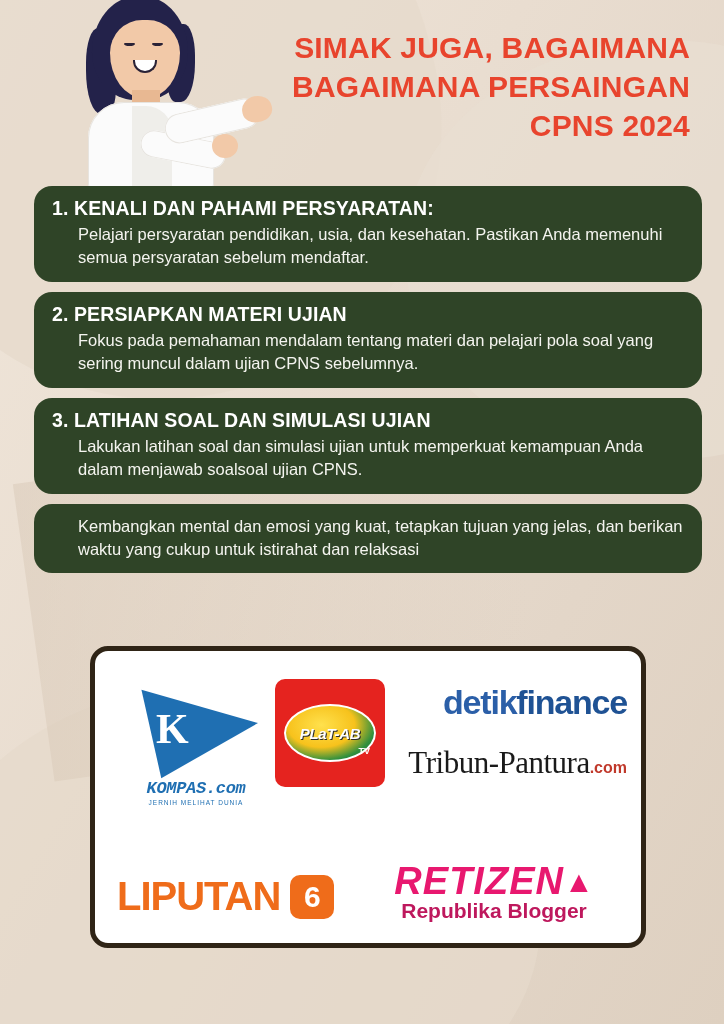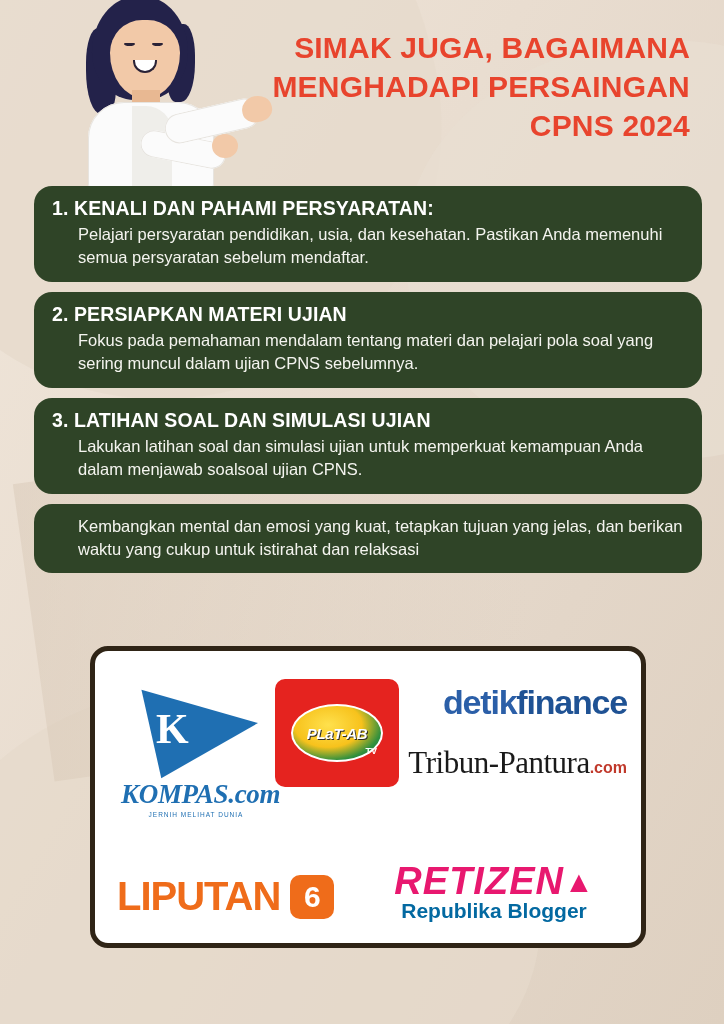--- a/index.html
+++ b/index.html
@@ -275,41 +275,41 @@
   }
   .kompas-tri .k {
     position: absolute;
     left: 22px; top: 26px;
     color: #ffffff;
     font-family: "Liberation Serif", serif;
     font-size: 42px;
     font-weight: bold;
   }
   .kompas-word {
-    font-family: Liberation Serif, serif;
-    font-size: 27px;
+    font-family: Liberation Mono, monospace;
+    font-size: 17px;
     font-style: italic;
     font-weight: bold;
     color: #1f6fb2;
     letter-spacing: -.3px;
     margin-top: -4px;
   }
   .kompas-word .dot { font-style: italic; color: #1f6fb2; }
   .kompas-tag {
     font-size: 6.5px;
     letter-spacing: 1px;
     color: #1f6fb2;
     margin-top: 1px;
   }
 
   
   .platab {
     position: absolute;
     left: 168px; top: 18px;
-    width: 124px; height: 108px;
+    width: 110px; height: 108px;
     background: #e5231f;
     border-radius: 10px;
     display: flex; align-items: center; justify-content: center;
   }
   .platab .ell {
     width: 92px; height: 58px;
     border-radius: 50%;
     background: radial-gradient(ellipse at 40% 35%, #ffe14d 0%, #f7c21c 45%, #2f8f3e 72%, #1f6f2e 100%);
     display: flex; align-items: center; justify-content: center;
     position: relative;
@@ -403,21 +403,21 @@
   }
   .retizen .arrow {
     display: inline-block;
     color: #e8186f;
     font-size: 30px;
     transform: translateY(-2px);
   }
   .retizen .sub {
     font-size: 21px;
     font-weight: bold;
-    color: #0369a1;
+    color: #be185d;
     margin-top: -4px;
   }
 </style>
 </head>
 <body>
 
 <div class="page">
 
   <div class="bg-base"></div>
   <div class="bg-swoosh-1"></div>
@@ -440,21 +440,21 @@
       <div class="p-body"></div>
       <div class="p-body-shade"></div>
       <div class="p-arm2"></div>
       <div class="p-hand2"></div>
       <div class="p-arm"></div>
       <div class="p-hand"></div>
     </div>
 
     <div class="headline">
       <span class="ln">SIMAK JUGA, BAGAIMANA</span>
-      <span class="ln">MENGHADAPI PERSAINGAN</span>
+      <span class="ln">BAGAIMANA PERSAINGAN</span>
       <span class="ln">CPNS 2024</span>
     </div>
   </div>
 
   <div class="tips">
 
     <div class="tip">
       <div class="tip-title">1. KENALI DAN PAHAMI PERSYARATAN:</div>
       <div class="tip-body">Pelajari persyaratan pendidikan, usia, dan kesehatan. Pastikan Anda memenuhi semua persyaratan sebelum mendaftar.</div>
     </div>

